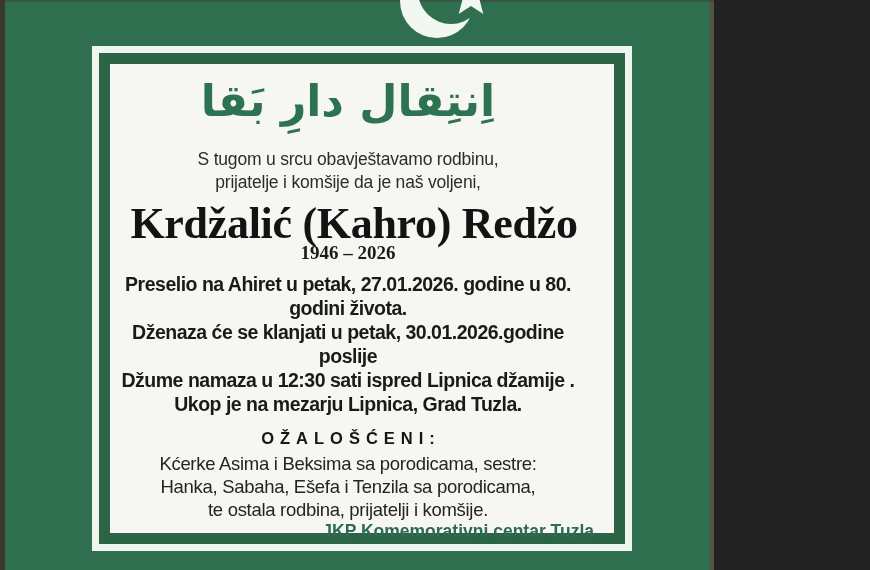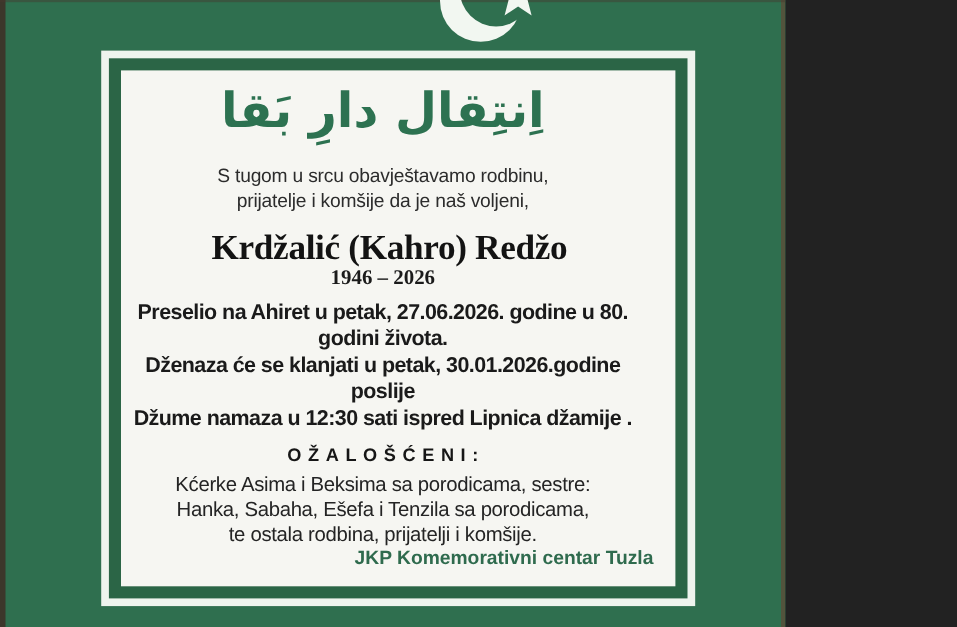--- a/index.html
+++ b/index.html
@@ -42,21 +42,21 @@
     letter-spacing:1px;
   }
   .intro{
     margin-top:12px;
     font-size:17.5px;line-height:23px;letter-spacing:-0.2px;
     color:#2c2c2c;
   }
   .name{
     margin:13px 0 0;
     font-family:"Liberation Serif",serif;
-    font-weight:bold;font-size:32px;line-height:34px;
+    font-weight:bold;font-size:44px;line-height:34px;
     letter-spacing:-0.3px;color:#131313;padding-left:12px;
   }
   .years{
     font-family:"Liberation Serif",serif;
     font-weight:bold;font-size:19px;line-height:24px;color:#1b1b1b;
   }
   .announce{
     margin-top:7px;
     font-weight:bold;font-size:19.5px;line-height:24px;
     letter-spacing:-0.5px;color:#1a1a1a;
@@ -108,23 +108,24 @@
 
         <div class="intro">
           <div>S tugom u srcu obavještavamo rodbinu,</div>
           <div>prijatelje i komšije da je naš voljeni,</div>
         </div>
 
         <h1 class="name">Krdžalić (Kahro) Redžo</h1>
         <div class="years">1946 – 2026</div>
 
         <div class="announce">
-          <div>Preselio na Ahiret u petak, 27.06.2026. godine u 80. godini života.</div>
+          <div>Preselio na Ahiret u petak, 27.01.2026. godine u 80. godini života.</div>
           <div>Dženaza će se klanjati u petak, 30.01.2026.godine poslije</div>
           <div>Džume namaza u 12:30 sati ispred Lipnica džamije .</div>
+          <div>Ukop je na mezarju Lipnica, Grad Tuzla.</div>
         </div>
 
         <div class="mourn-head">OŽALOŠĆENI:</div>
 
         <div class="mourners">
           <div>Kćerke Asima i Beksima sa porodicama, sestre:</div>
           <div>Hanka, Sabaha, Ešefa i Tenzila sa porodicama,</div>
           <div>te ostala rodbina, prijatelji i komšije.</div>
         </div>
 

